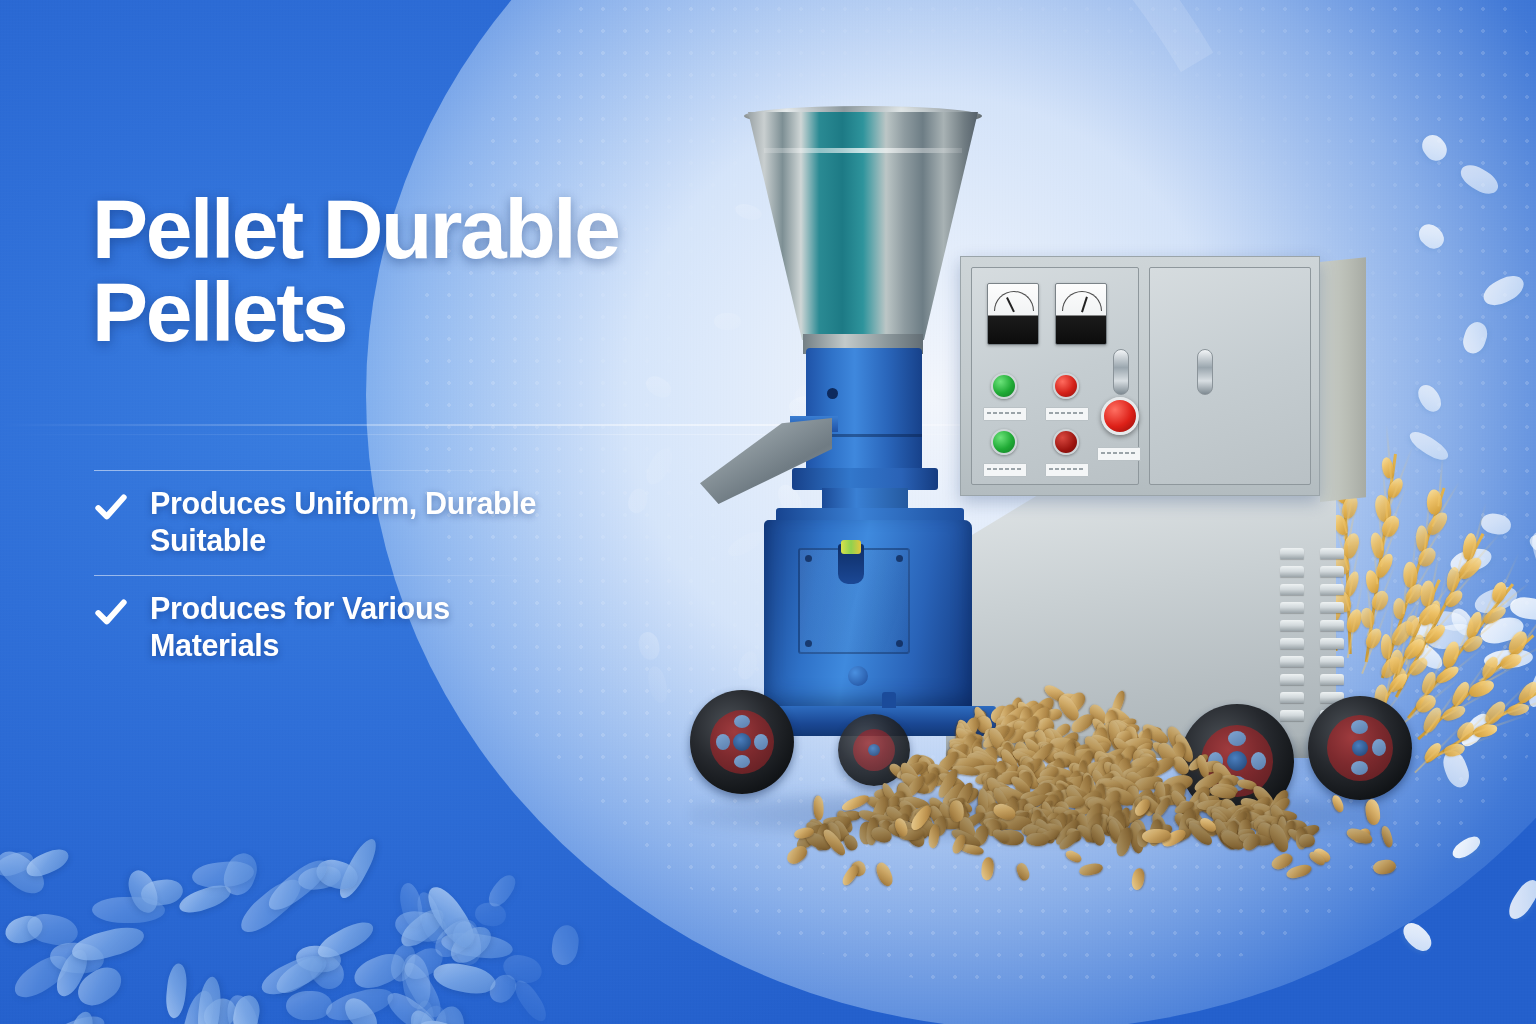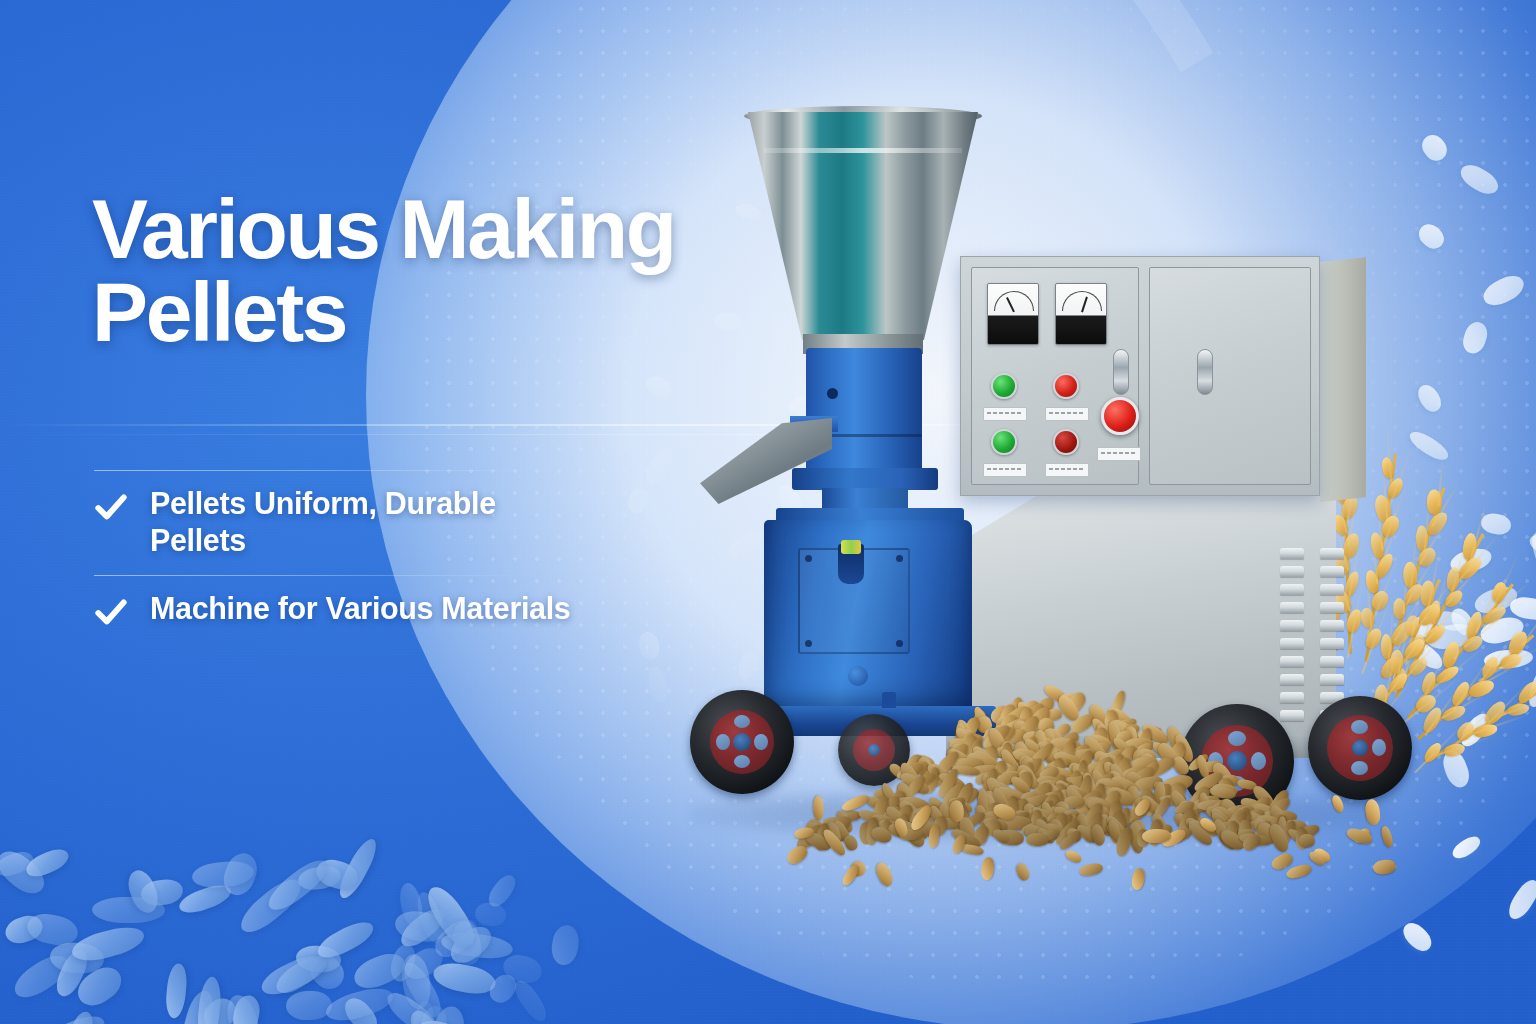--- a/index.html
+++ b/index.html
@@ -450,38 +450,38 @@
       <div class="pellet blue" style="left: 484.419px; top: 881.647px; width: 35.7701px; height: 17.6321px; transform: rotate(-53.7761deg); opacity: 0.4;"></div>
       <div class="pellet blue" style="left: 389.35px; top: 894.819px; width: 44.5126px; height: 20.0014px; transform: rotate(78.4307deg); opacity: 0.32;"></div>
       <div class="pellet blue" style="left: 475.489px; top: 902.601px; width: 31.4541px; height: 23.0851px; transform: rotate(8.52342deg); opacity: 0.2;"></div>
       <div class="pellet blue" style="left: 544.985px; top: 932.347px; width: 40.325px; height: 25.8232px; transform: rotate(-82.193deg); opacity: 0.41;"></div>
       <div class="pellet blue" style="left: 445.016px; top: 929.509px; width: 44.3289px; height: 26.5812px; transform: rotate(79.361deg); opacity: 0.27;"></div>
       <div class="pellet blue" style="left: 502.512px; top: 955.757px; width: 39.0736px; height: 25.8789px; transform: rotate(15.9033deg); opacity: 0.21;"></div>
     </div>
 
 
   <h1 id="headline">
-    <span>Various Making</span>
+    <span>Pellet Durable</span>
     <span class="l2">Pellets</span>
   </h1>
 
   <div id="features">
     <div class="divider"></div>
     <div class="feature">
       <svg class="check" viewBox="0 0 32 32">
         <path d="M4 16 L12 24 L28 6" fill="none" stroke="#ffffff" stroke-width="5.5" stroke-linecap="round" stroke-linejoin="round"></path>
       </svg>
-      <div class="feature-text">Pellets Uniform, Durable Pellets</div>
+      <div class="feature-text">Produces Uniform, Durable Suitable</div>
     </div>
     <div class="divider"></div>
     <div class="feature">
       <svg class="check" viewBox="0 0 32 32">
         <path d="M4 16 L12 24 L28 6" fill="none" stroke="#ffffff" stroke-width="5.5" stroke-linecap="round" stroke-linejoin="round"></path>
       </svg>
-      <div class="feature-text">Machine for Various Materials</div>
+      <div class="feature-text">Produces for Various Materials</div>
     </div>
   </div>
 
   <div id="machine">
     <div class="shadow-ground"></div>
 
     <div id="wheat" style="position: absolute; left: 600px; top: 330px; width: 260px; height: 380px;">
         <div class="wheat-stalk" style="left: 40px; top: 40px; width: 20px; height: 200px; transform: rotate(-30deg);">
           <div class="wheat-stem"></div>
           <div style="position: absolute; width: 13.599px; height: 24.1678px; left: -1.79948px; top: 4px; border-radius: 50% 50% 45% 45%; transform: rotate(-20deg); background: linear-gradient(150deg, rgb(249, 226, 164) 0%, rgb(238, 193, 101) 42%, rgb(207, 154, 52) 100%); box-shadow: rgba(120, 85, 20, 0.35) 0px 1px 2px; opacity: 0.89;"></div>

